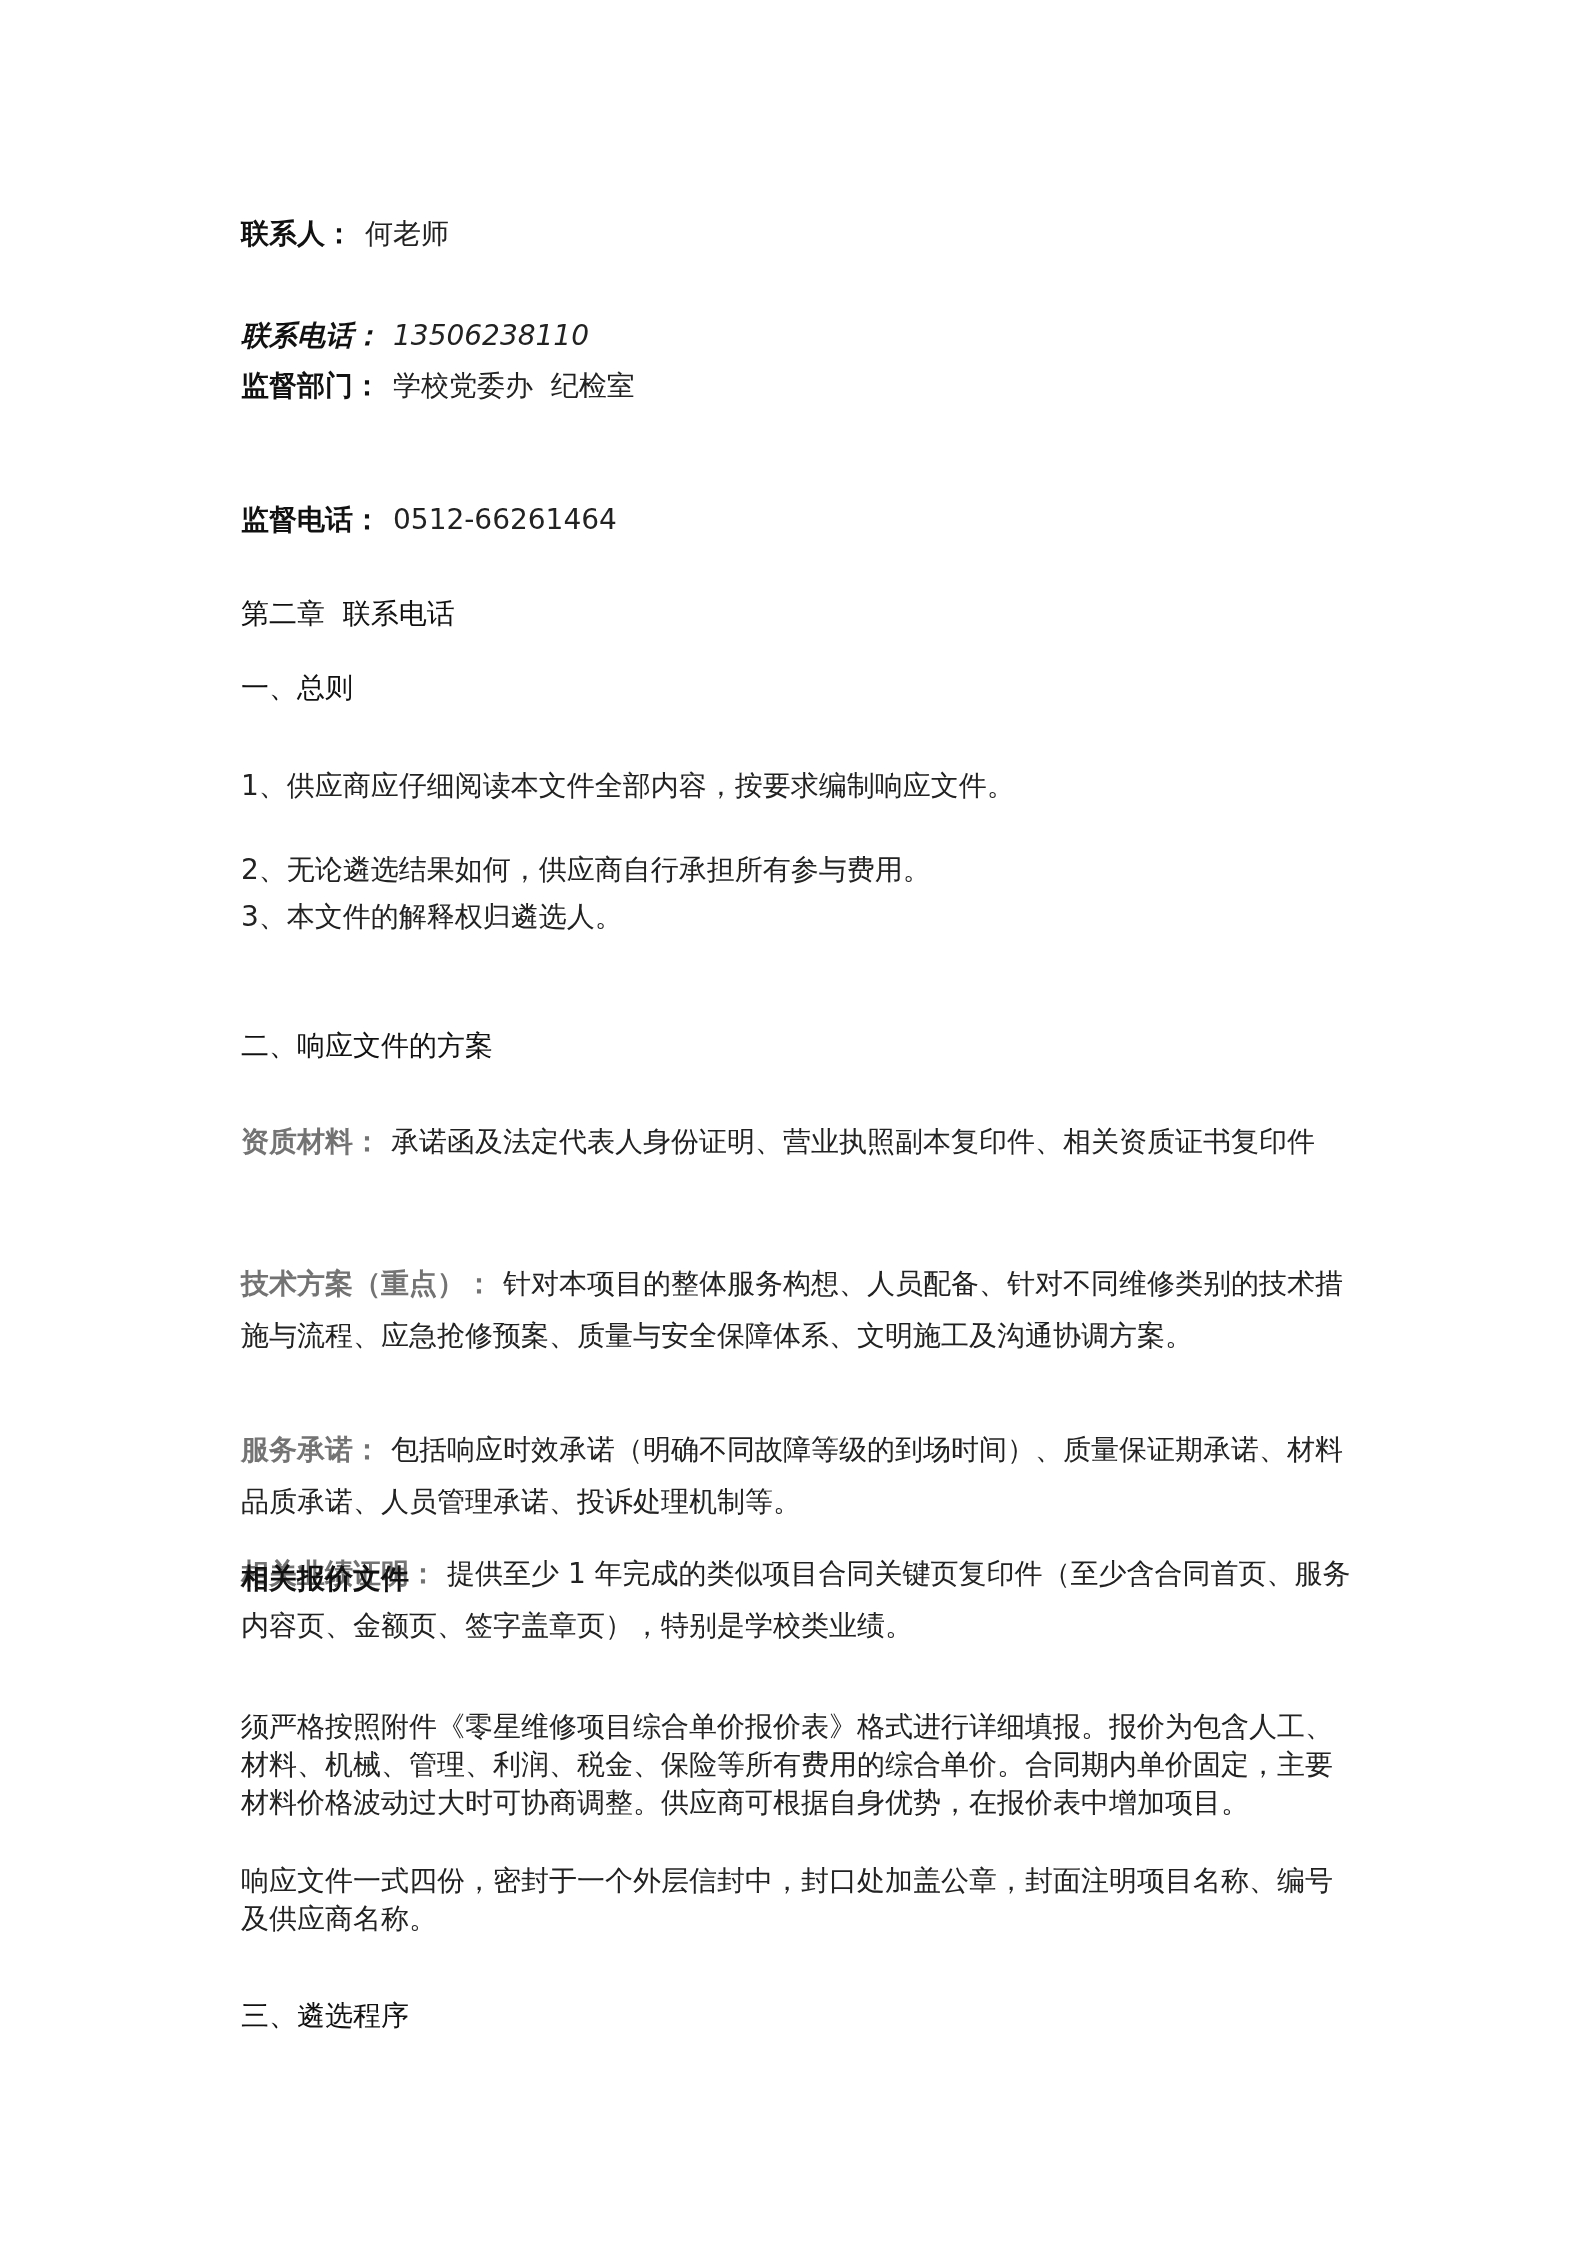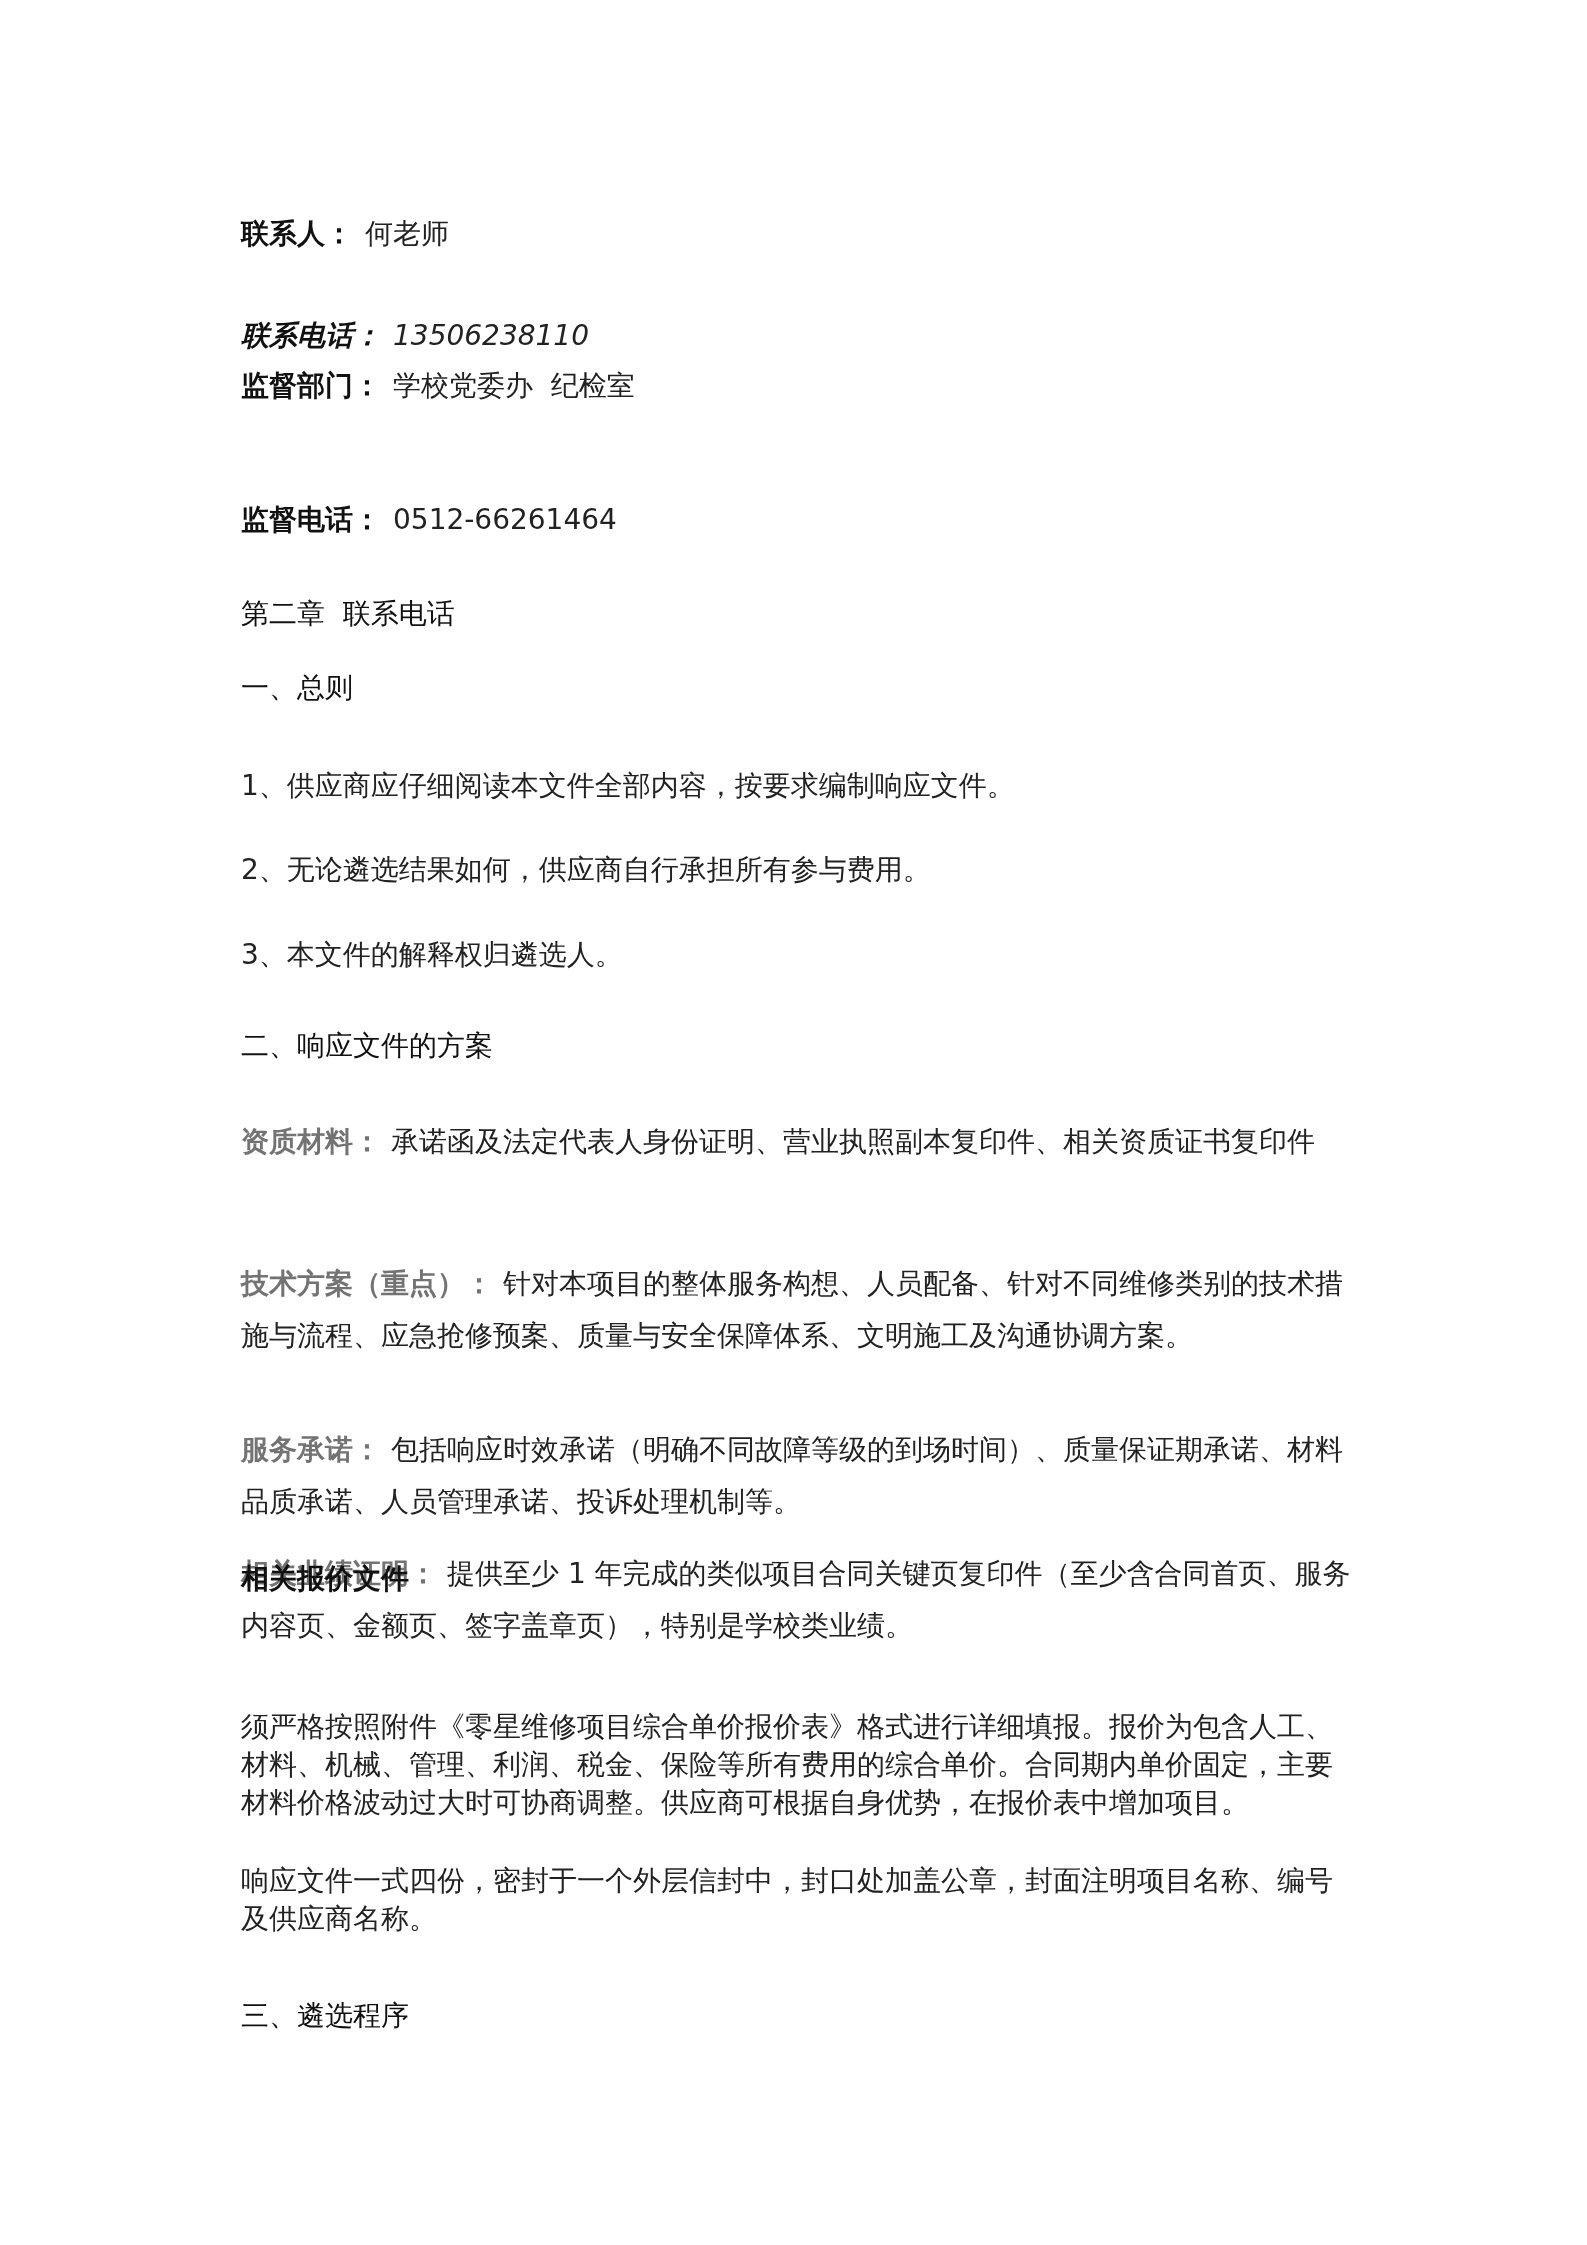--- a/index.html
+++ b/index.html
@@ -35,21 +35,21 @@
   <div class="line" style="top:500px;">
     <span class="lbl">监督电话：</span><span class="val" style="margin-left:12px;">0512-66261464</span>
   </div>
 
   <div class="line h" style="top:594px; white-space:pre;">第二章  联系电话</div>
 
   <div class="line h" style="top:668px;">一、总则</div>
 
   <div class="line val" style="top:766px;">1、供应商应仔细阅读本文件全部内容，按要求编制响应文件。</div>
   <div class="line val" style="top:850px;">2、无论遴选结果如何，供应商自行承担所有参与费用。</div>
-  <div class="line val" style="top:935px;">3、本文件的解释权归遴选人。</div>
+  <div class="line val" style="top:897px;">3、本文件的解释权归遴选人。</div>
 
   <div class="line h" style="top:1026px;">二、响应文件的方案</div>
 
   <div class="para loose" style="top:1116px;">
     <span class="lbl">资质材料：</span><span style="margin-left:10px;text-align:center;">承诺函及法定代表人身份证明、营业执照副本复印件、相关资质证书复印件</span>
   </div>
 
   <div class="para loose" style="top:1258px;">
     <span class="lbl">技术方案（重点）：</span><span style="margin-left:10px;">针对本项目的整体服务构想、人员配备、针对不同维修类别的技术措施与流程、应急抢修预案、质量与安全保障体系、文明施工及沟通协调方案。</span>
   </div>

